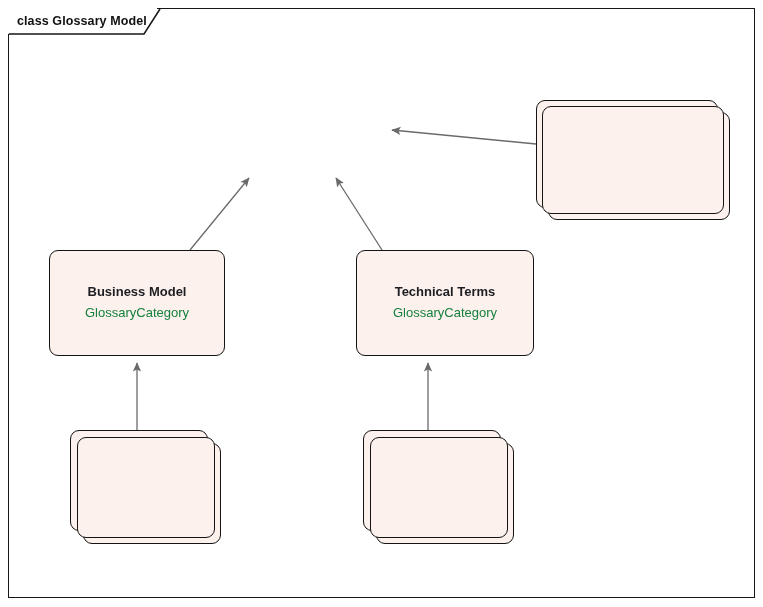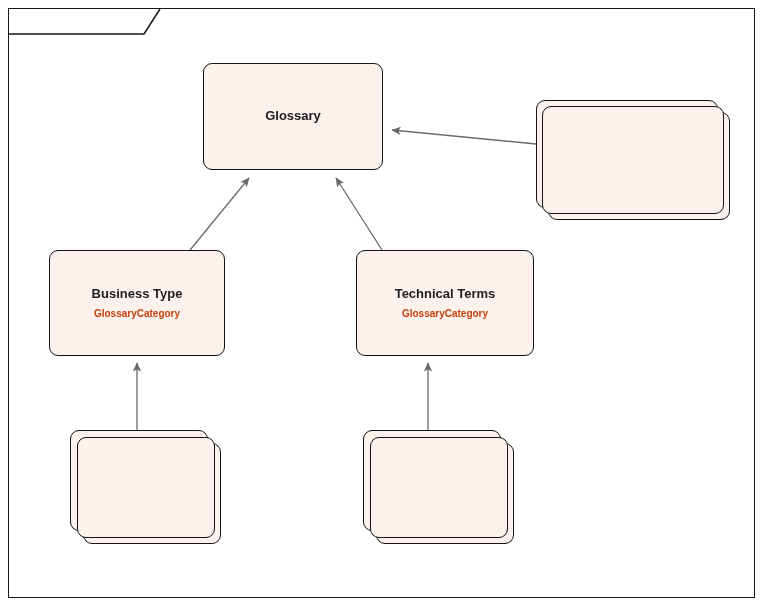--- a/index.html
+++ b/index.html
@@ -109,39 +109,42 @@
   }
   .node-title {
     font-size: 13px;
     font-weight: bold;
     color: #1d1d22;
     text-align: center;
     line-height: 1.25;
     white-space: nowrap;
   }
   .node-subtitle {
-    font-size: 10px;
-    font-weight: bold;
-    color: #c2410c;
+    font-size: 13px;
+    font-weight: normal;
+    color: #15803d;
     text-align: center;
     line-height: 1.3;
     margin-top: 4px;
     white-space: nowrap;
   }
   .node-title.solo {
     margin-top: 0;
   }
 </style>
 </head>
 <body>
 
 <div id="diagram-root">
 
   <div class="frame"></div>
 
+  <div class="title-tab">
+    <span class="title-tab-label">class Glossary Model</span>
+  </div>
   <svg class="tab-outline" viewBox="0 0 170 30" width="170" height="30">
     <path d="M 0.75 26 L 136 26 L 152 1" fill="none" stroke="#171717" stroke-width="1.5"></path>
   </svg>
 
   <svg class="connectors" viewBox="0 0 763 607" width="763" height="607">
     <defs>
       <marker id="gen-arrow" viewBox="0 0 10 10" refX="9.2" refY="5" markerWidth="7.2" markerHeight="7.2" orient="auto-start-reverse">
         <path d="M 0 0.6 L 10 5 L 0 9.4 L 2.2 5 Z" fill="#6a6a6a"></path>
       </marker>
     </defs>
@@ -160,38 +163,33 @@
 
     <g>
       <line x1="137" y1="430" x2="137" y2="363" stroke="#6a6a6a" stroke-width="1.3" marker-end="url(#gen-arrow)"></line>
     </g>
 
     <g>
       <line x1="428" y1="430" x2="428" y2="363" stroke="#6a6a6a" stroke-width="1.3" marker-end="url(#gen-arrow)"></line>
     </g>
   </svg>
 
-  <div class="node" style="left:203px; top:63px; width:180px; height:107px;">
-    <div class="node-card">
-      <div class="node-title solo">Glossary</div>
-    </div>
-  </div>
 
   <div class="node" style="left:536px; top:100px; width:182px; height:108px;">
     <div class="stack-sheet" style="left:12px; top:12px; width:182px; height:108px;"></div>
     <div class="stack-sheet" style="left:6px; top:6px; width:182px; height:108px;"></div>
     <div class="node-card">
       <div class="node-title">Another Type of Term</div>
       <div class="node-subtitle">GlossaryCategory</div>
     </div>
   </div>
 
   <div class="node" style="left:49px; top:250px; width:176px; height:106px;">
     <div class="node-card">
-      <div class="node-title">Business Type</div>
+      <div class="node-title">Business Model</div>
       <div class="node-subtitle">GlossaryCategory</div>
     </div>
   </div>
 
   <div class="node" style="left:340px; top:250px; width:178px; height:106px;margin-left:16px;">
     <div class="node-card">
       <div class="node-title">Technical Terms</div>
       <div class="node-subtitle">GlossaryCategory</div>
     </div>
   </div>

